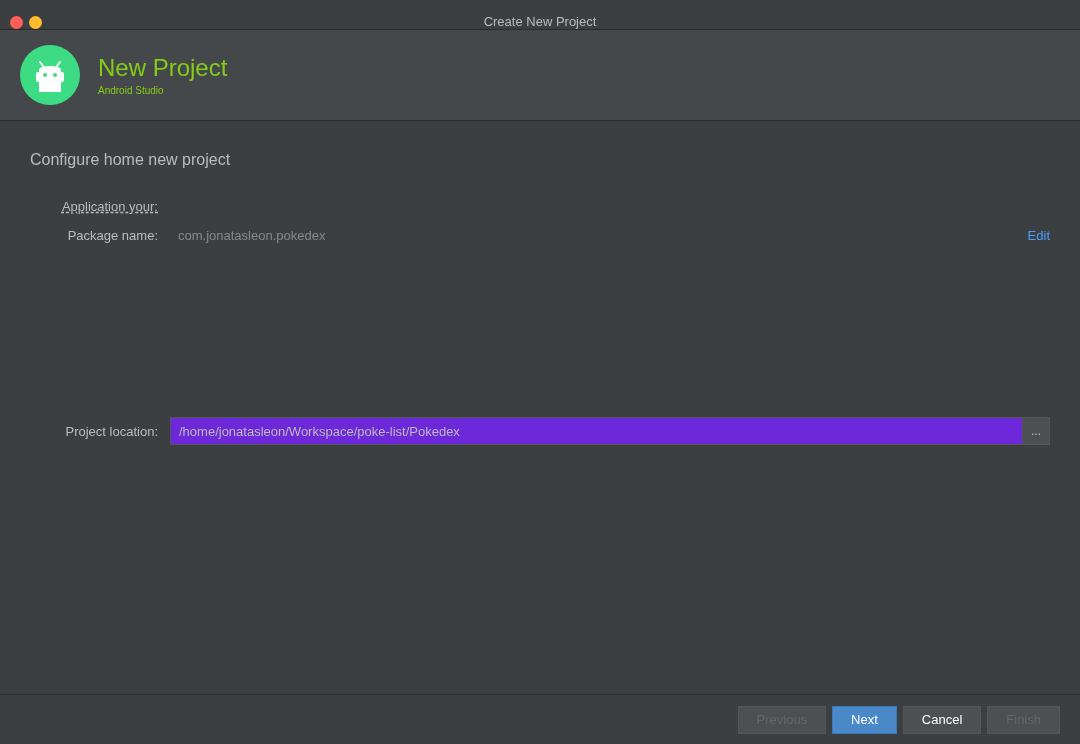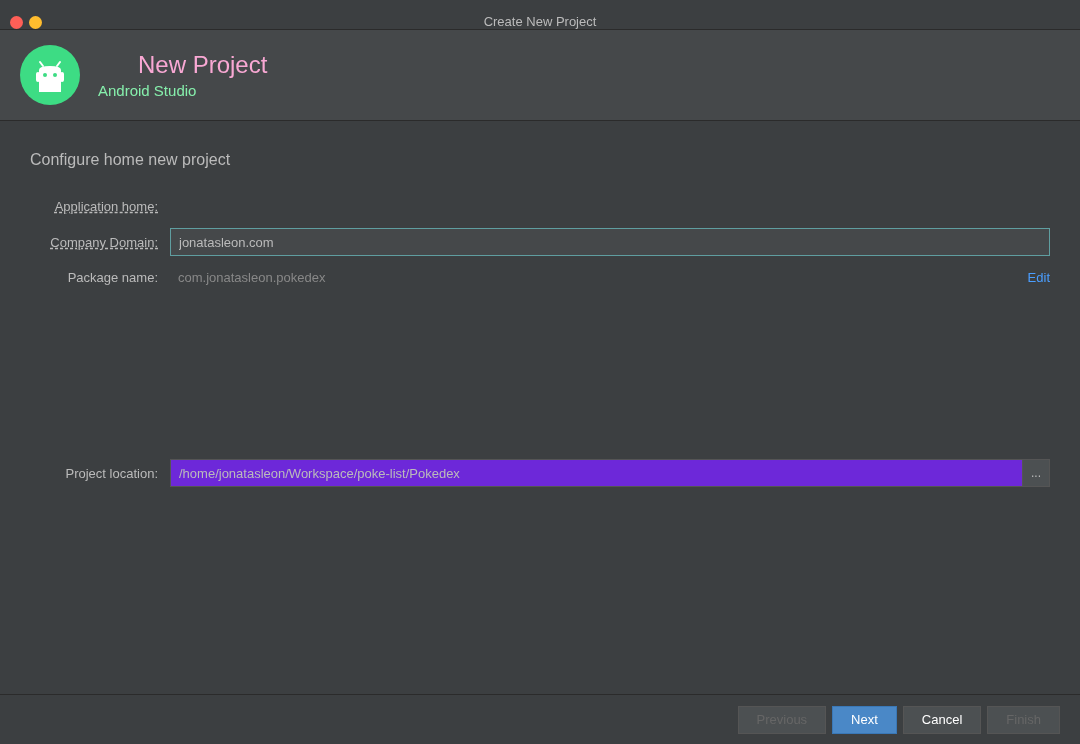--- a/index.html
+++ b/index.html
@@ -79,28 +79,27 @@
     }
 
     .android-logo svg {
       width: 38px;
       height: 38px;
     }
 
     .header-text h1 {
       font-size: 24px;
       font-weight: 300;
-      color: #f9a8d4;
+      color: #84cc16;
       line-height: 1.2;
-      margin-left: 40px;
     }
 
     .header-text p {
-      font-size: 15px;
-      color: #86efac;
+      font-size: 10px;
+      color: #84cc16;
       margin-top: 2px;
     }
 
     .section-title {
       font-size: 16px;
       font-weight: 400;
       color: #bbbbbb;
       margin-bottom: 30px;
     }
 
@@ -279,27 +278,23 @@
   <div class="header-text">
     <h1>New Project</h1>
     <p>Android Studio</p>
   </div>
 </div>
 
 <div class="form-container">
   <h2 class="section-title">Configure home new project</h2>
 
   <div class="form-row">
-    <label class="form-label underline">Application home:</label>
-  </div>
-
-  <div class="form-row">
-    <label class="form-label underline">Company Domain:</label>
-    <input type="text" class="form-input" value="jonatasleon.com" style="">
-  </div>
+    <label class="form-label underline">Application your:</label>
+  </div>
+
 
   <div class="form-row">
     <label class="form-label">Package name:</label>
     <span class="form-static">com.jonatasleon.pokedex</span>
     <a class="form-edit-link">Edit</a>
   </div>
 
   <div class="spacer"></div>
 
   <div class="form-row location-row">

